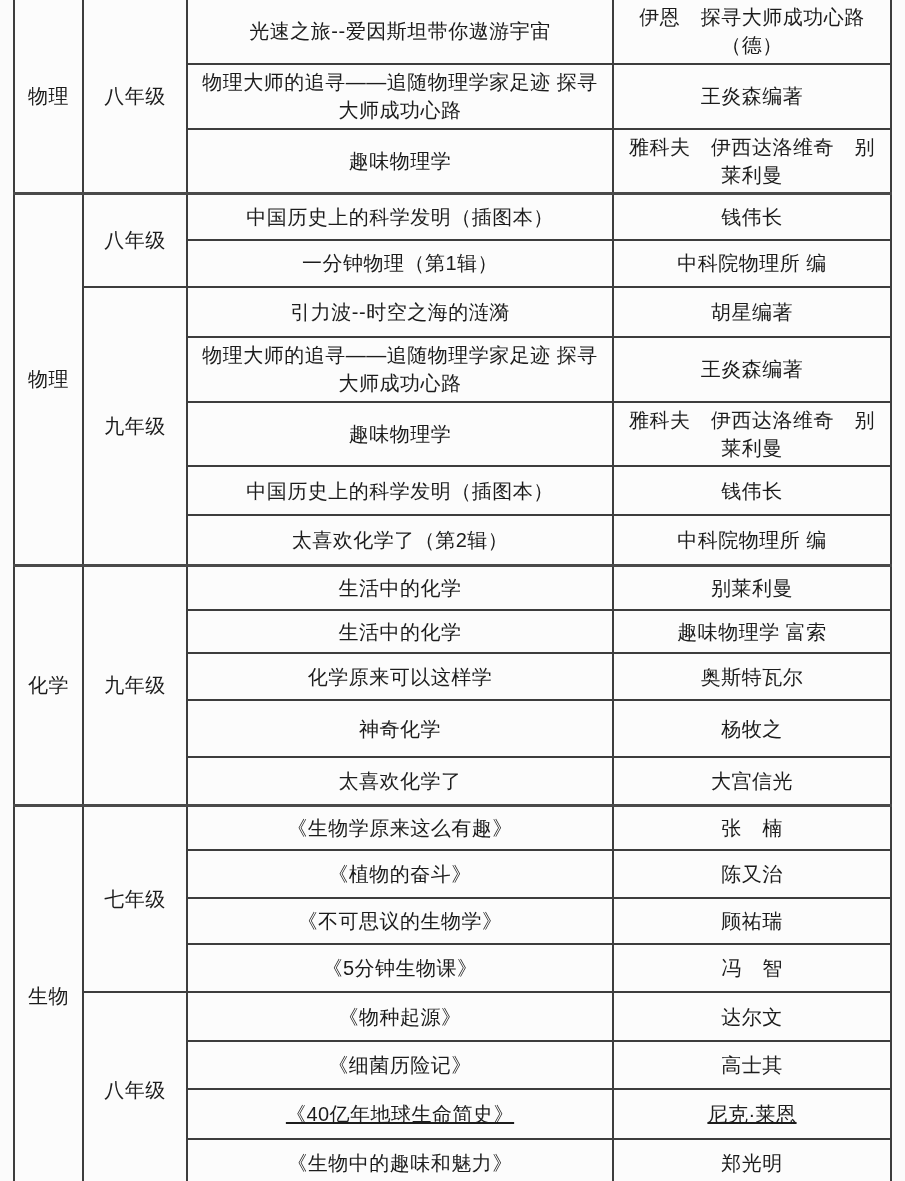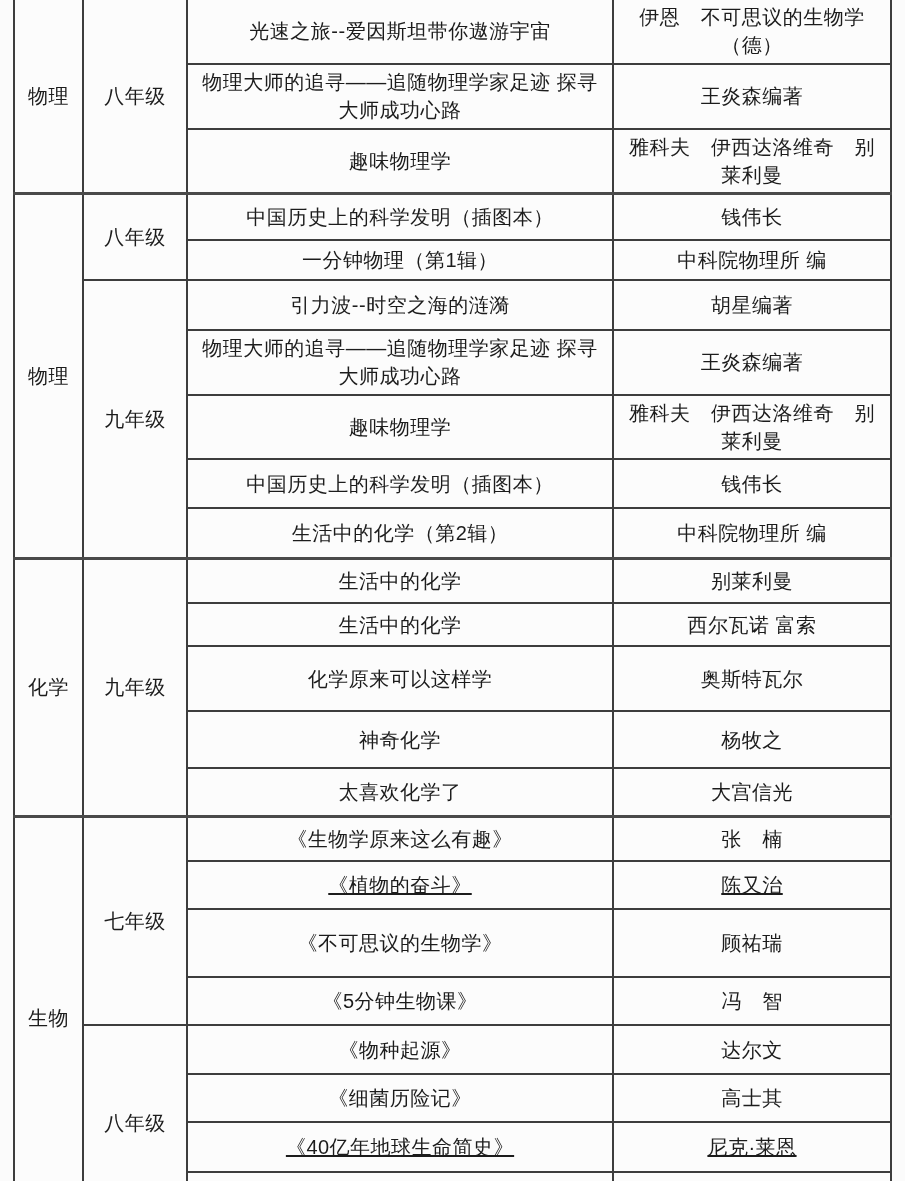--- a/index.html
+++ b/index.html
@@ -59,38 +59,38 @@
         <col class="c-grade">
         <col class="c-title">
         <col class="c-author">
     </colgroup>
     <tbody>
 
       <tr class="first-row" style="height:56px;">
         <td rowspan="3">物理</td>
         <td rowspan="3">八年级</td>
         <td>光速之旅--爱因斯坦带你遨游宇宙</td>
-        <td>伊恩　不可思议的生物学（德）</td>
+        <td>伊恩　探寻大师成功心路（德）</td>
       </tr>
       <tr style="height:57px;">
         <td>物理大师的追寻——追随物理学家足迹 探寻大师成功心路</td>
         <td>王炎森编著</td>
       </tr>
       <tr style="height:59px;">
         <td>趣味物理学</td>
         <td>雅科夫　伊西达洛维奇　别莱利曼</td>
       </tr>
 
       <tr class="section-start" style="height:46px;">
         <td rowspan="7">物理</td>
         <td rowspan="2">八年级</td>
         <td>中国历史上的科学发明（插图本）</td>
         <td>钱伟长</td>
       </tr>
-      <tr style="height:40px;padding-left:32px;">
+      <tr style="height:47px;padding-left:32px;">
         <td>一分钟物理（第1辑）</td>
         <td>中科院物理所 编</td>
       </tr>
       <tr style="height:50px;">
         <td rowspan="5">九年级</td>
         <td>引力波--时空之海的涟漪</td>
         <td>胡星编著</td>
       </tr>
       <tr style="height:58px;">
         <td>物理大师的追寻——追随物理学家足迹 探寻大师成功心路</td>
@@ -98,58 +98,58 @@
       </tr>
       <tr style="height:58px;">
         <td>趣味物理学</td>
         <td>雅科夫　伊西达洛维奇　别莱利曼</td>
       </tr>
       <tr style="height:49px;">
         <td>中国历史上的科学发明（插图本）</td>
         <td>钱伟长</td>
       </tr>
       <tr style="height:50px;">
-        <td>生活中的化学（第2辑）</td>
+        <td>太喜欢化学了（第2辑）</td>
         <td>中科院物理所 编</td>
       </tr>
 
       <tr class="section-start" style="height:45px;">
         <td rowspan="5">化学</td>
         <td rowspan="5">九年级</td>
         <td>生活中的化学</td>
         <td>别莱利曼</td>
       </tr>
       <tr style="height:43px;">
         <td>生活中的化学</td>
-        <td>西尔瓦诺 富索</td>
+        <td>趣味物理学 富索</td>
       </tr>
-      <tr style="height:65px;padding-left:44px;">
+      <tr style="height:47px;padding-left:44px;">
         <td>化学原来可以这样学</td>
         <td>奥斯特瓦尔</td>
       </tr>
       <tr style="height:57px;">
         <td>神奇化学</td>
         <td>杨牧之</td>
       </tr>
       <tr style="height:48px;">
         <td>太喜欢化学了</td>
         <td>大宫信光</td>
       </tr>
 
       <tr class="section-start" style="height:45px;">
         <td rowspan="8">生物</td>
         <td rowspan="4">七年级</td>
         <td>《生物学原来这么有趣》</td>
         <td>张　楠</td>
       </tr>
-      <tr style="height:48px;text-decoration:underline;">
+      <tr style="height:48px;">
         <td>《植物的奋斗》</td>
         <td>陈又治</td>
       </tr>
-      <tr style="height:68px;">
+      <tr style="height:46px;">
         <td>《不可思议的生物学》</td>
         <td>顾祐瑞</td>
       </tr>
       <tr style="height:48px;">
         <td>《5分钟生物课》</td>
         <td>冯　智</td>
       </tr>
       <tr style="height:49px;">
         <td rowspan="4">八年级</td>
         <td>《物种起源》</td>

